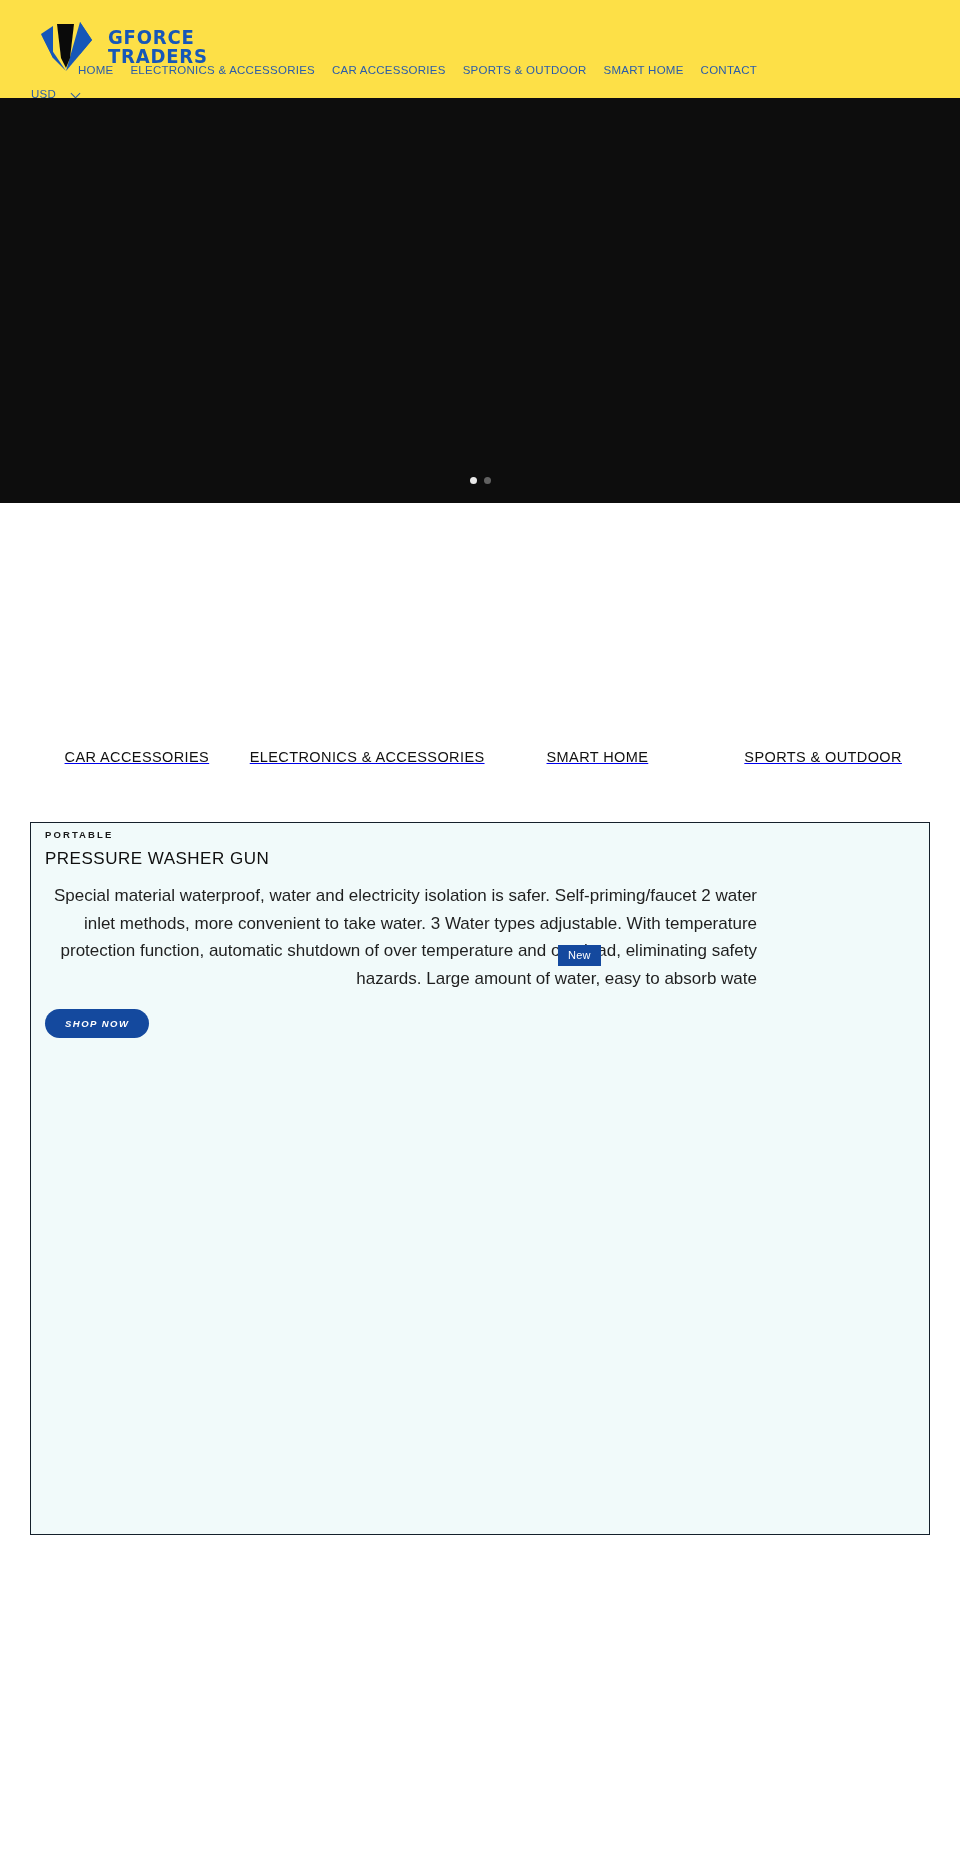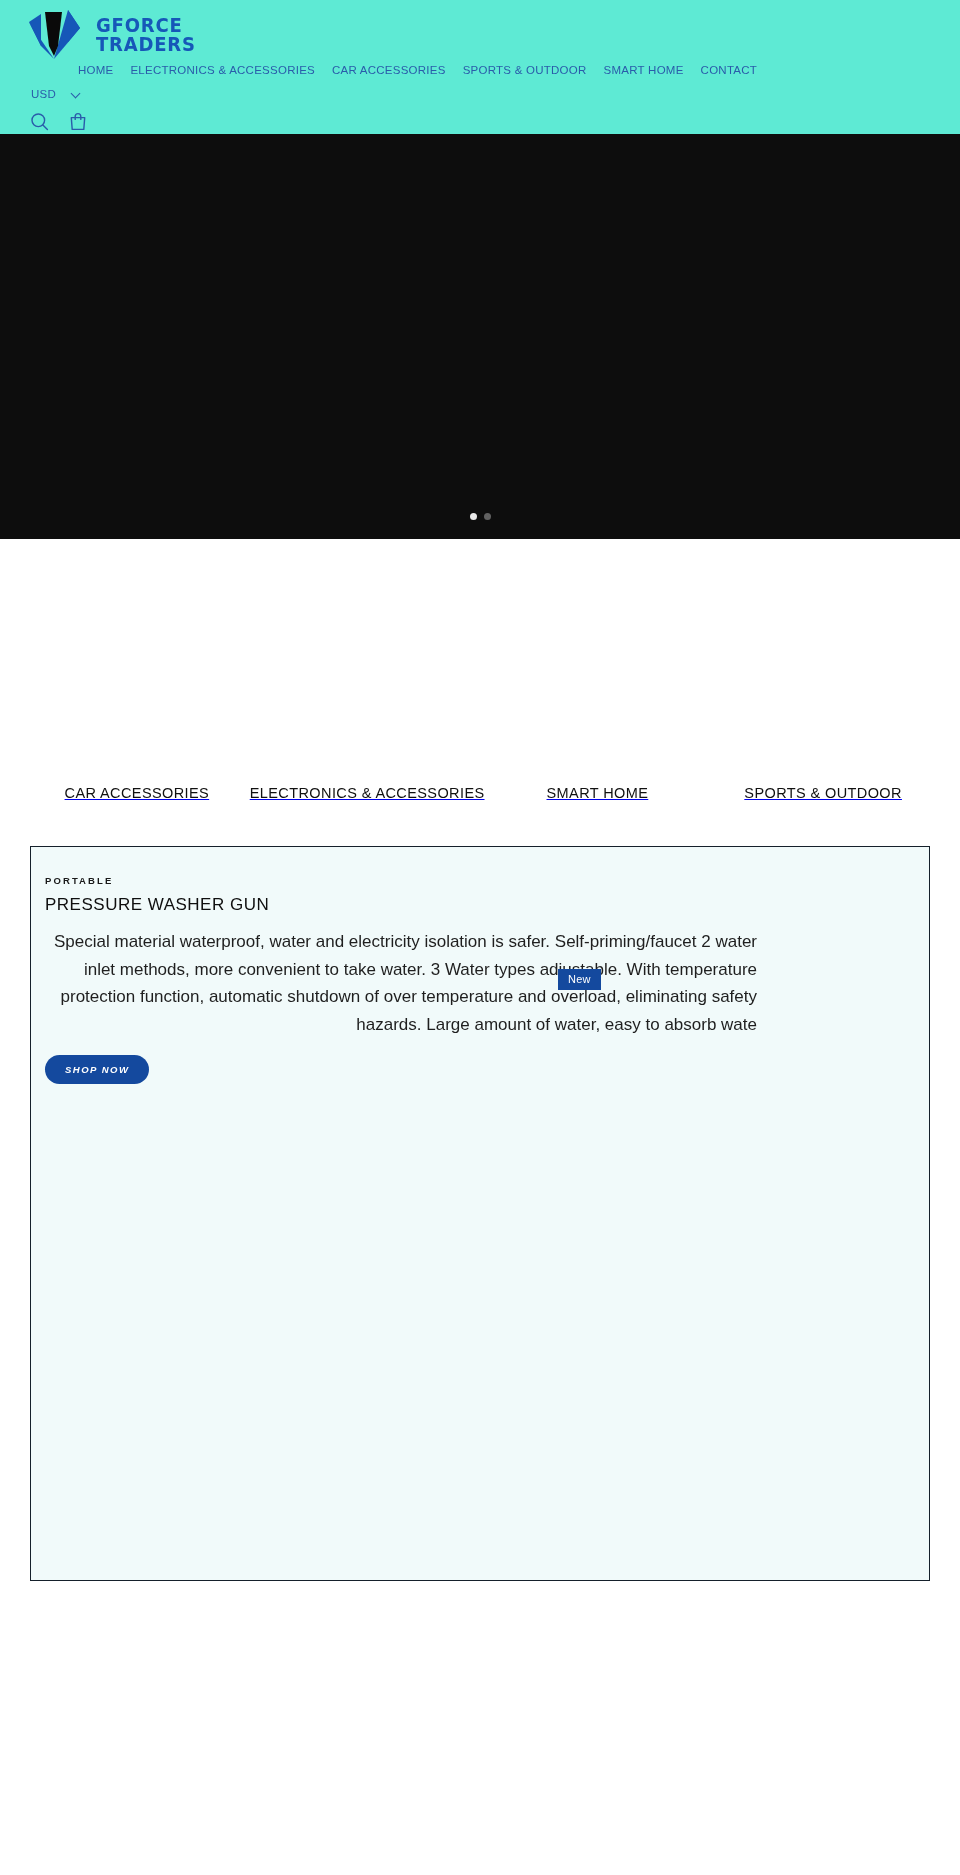--- a/index.html
+++ b/index.html
@@ -7,23 +7,23 @@
     width: 960px;
     background: #ffffff;
     font-family: "Liberation Sans", sans-serif;
     color: #111111;
     -webkit-font-smoothing: antialiased;
   }
   body { width: 960px; height: 1875px; overflow: hidden; position: relative; }
 
   
   .header {
-    background: #5eead4;
-    padding: 0;
-    height: 134px;
+    background: #fde047;
+    padding: 12px;
+    height: 98px;
     position: relative;
   }
   .brand-row {
     display: flex;
     align-items: center;
     padding: 8px 0 0 24px;
     height: 62px;
   }
   .logo-mark {
     width: 60px;
@@ -158,21 +158,22 @@
     white-space: nowrap;
   }
 
   
   .promo-wrap { padding: 45px 30px 0 30px; }
   .promo-card {
     border: 1.6px solid #15202b;
     background: #f1fafa;
     position: relative;
     min-height: 650px;
-    padding: 28px 14px 0 14px;
+    padding: 6px 14px 0 14px;
+    margin-top: 12px;
   }
   .promo-eyebrow {
     font-size: 9.5px;
     font-weight: bold;
     letter-spacing: 2.1px;
     color: #1a1a1a;
     text-transform: uppercase;
   }
   .promo-title {
     font-size: 17px;

